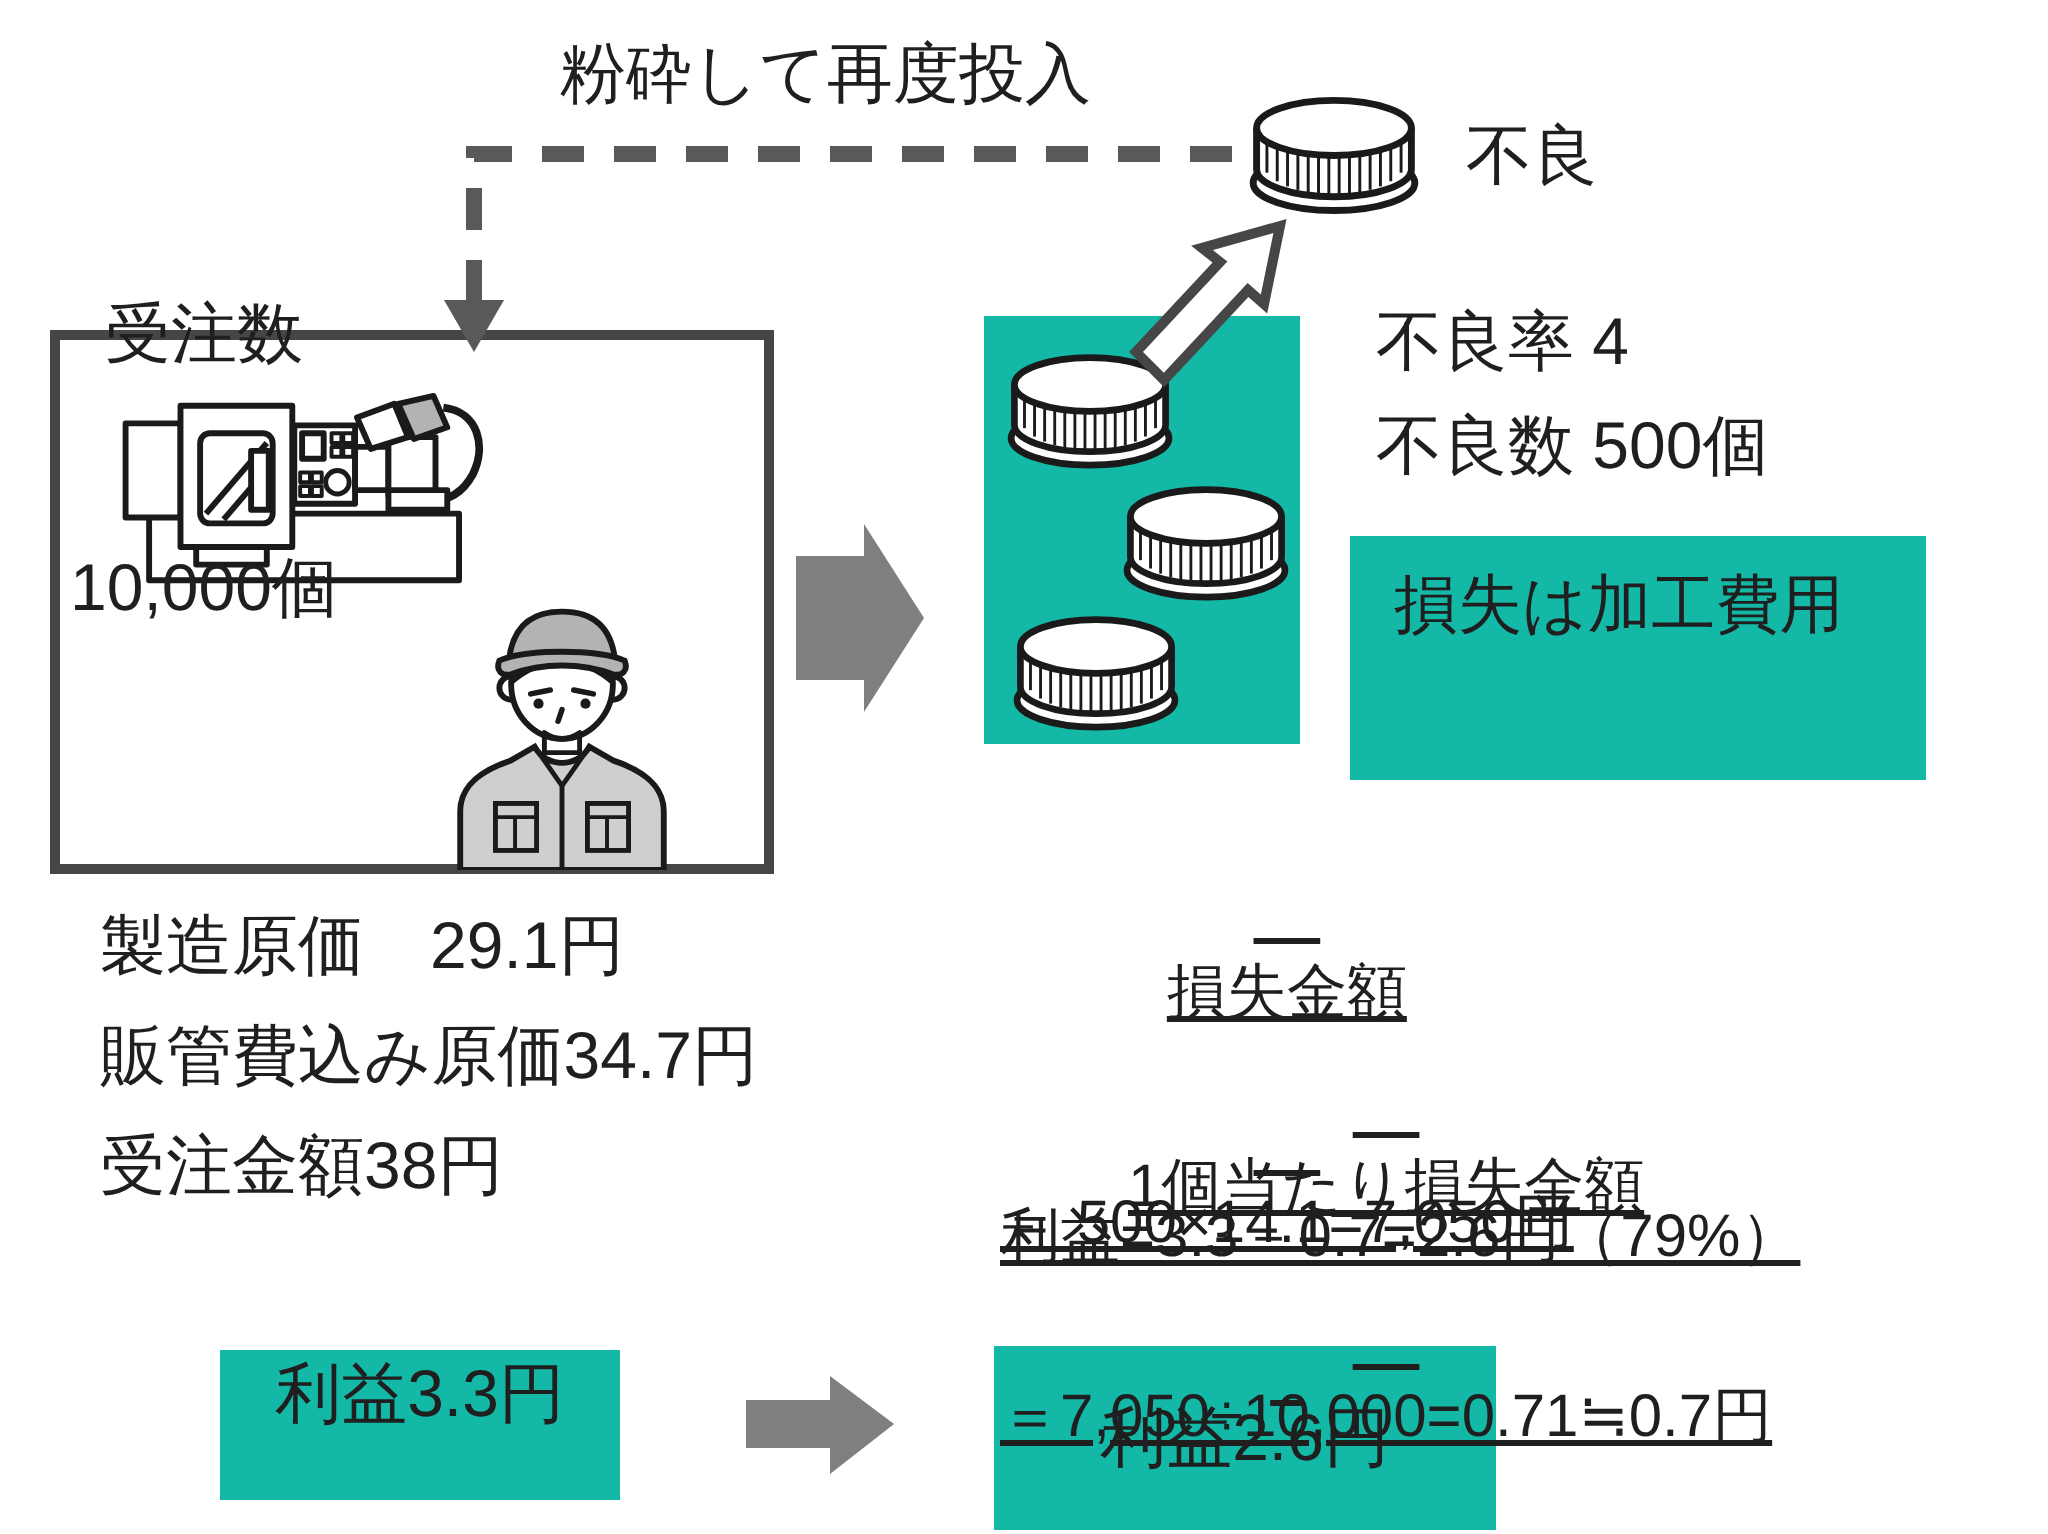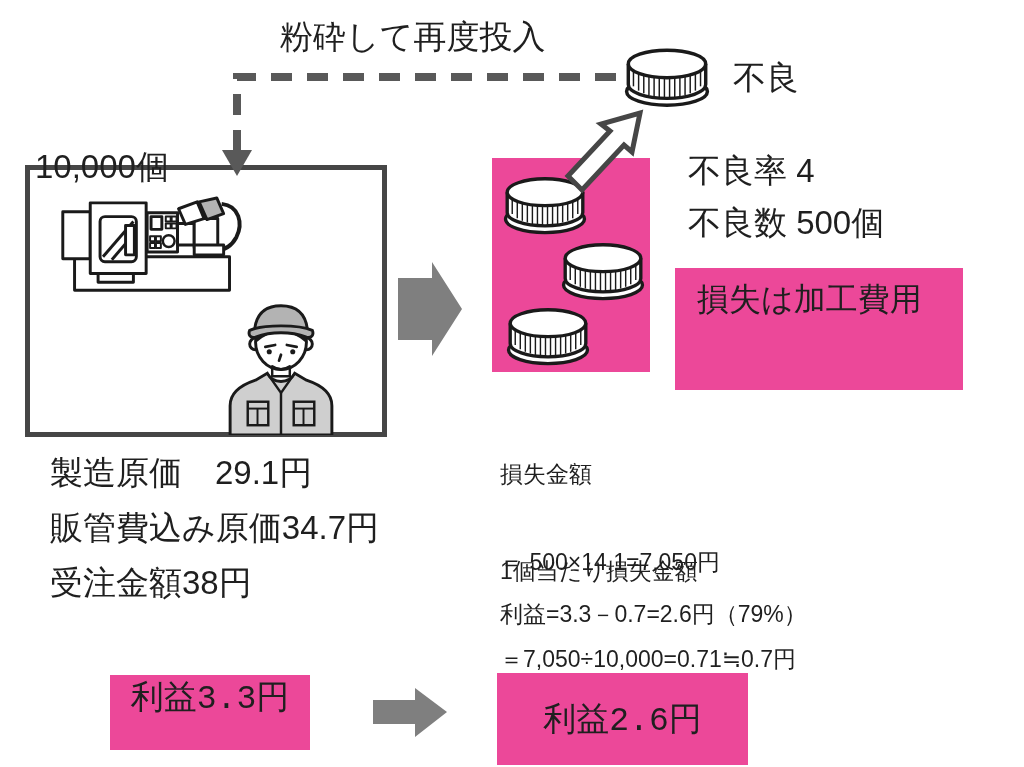--- a/index.html
+++ b/index.html
@@ -3,36 +3,36 @@
 <meta charset="utf-8">
 <style>
   html,body{margin:0;padding:0;background:#fff;}
   #canvas{
     position:relative;width:1024px;height:767px;background:#ffffff;overflow:hidden;
     font-family:"Liberation Sans","DejaVu Sans",sans-serif;color:#1f1f1f;
   }
   .abs{position:absolute;}
   .txt{white-space:pre;line-height:1.28;}
   .fs33{font-size:33px;}
-  .fs31{font-size:23px;}
-  .gray-panel{background:#ec4899;font-family:Liberation Mono, monospace;}
+  .fs31{font-size:30px;text-decoration:underline;}
+  .gray-panel{background:#14b8a6;}
   #process-box{
     left:25px;top:165px;width:352px;height:262px;
     border:5px solid #464646;background:#ffffff;z-index:1;
   }
   #caps-panel{left:492px;top:158px;width:158px;height:214px;z-index:1;}
   #loss-note{left:675px;top:268px;width:288px;height:122px;z-index:1;}
   #loss-note .inner{padding:12px 0 0 22px;font-size:32px;line-height:1.38;}
   #profit-before-box{left:110px;top:675px;width:200px;height:75px;z-index:1;
     display:flex;align-items:flex-start;justify-content:center;font-size:33px;}
   #profit-after-box{left:497px;top:673px;width:251px;height:92px;z-index:1;
     display:flex;align-items:center;justify-content:center;font-size:33px;}
   #overlay{left:0;top:0;width:1024px;height:767px;z-index:3;pointer-events:none;}
   .z2{z-index:2;}
-  .z4{z-index:4;}
+  .z4{z-index:4;text-align:center;}
 </style>
 </head>
 <body>
 
 <svg width="0" height="0" style="position:absolute">
   <defs>
     <g id="capshape" stroke="#1a1a1a" fill="#ffffff">
       <ellipse cx="50" cy="56" rx="47" ry="16" stroke-width="4"></ellipse>
       <path d="M5,24 L5,48 A45,16 0 0 0 95,48 L95,24" stroke-width="4"></path>
       <g stroke-width="1.7">
@@ -153,20 +153,21 @@
     <path d="M616,77 H237 V156" fill="none" stroke="#595959" stroke-width="8" stroke-dasharray="21 15"></path>
     <polygon points="222,150 252,150 237,176" fill="#595959"></polygon>
     <polygon points="398,278 432,278 432,262 462,309 432,356 432,340 398,340" fill="#7f7f7f"></polygon>
     <polygon points="568,176 610,131 601,124 640,113 632,152 624,145 582,190" fill="#ffffff" stroke="#464646" stroke-width="5" stroke-linejoin="miter"></polygon>
     <polygon points="373,700 415,700 415,688 447,712 415,737 415,724 373,724" fill="#7f7f7f"></polygon>
   </svg>
 
   <div class="abs txt fs33 z4" style="left:280px;top:16px">粉砕して再度投入</div>
 
   <div class="abs txt fs33 z4" style="left:35px;top:62px">
+    <div>受注数</div>
     <div>10,000個</div>
   </div>
 
   <div class="abs txt fs33 z4" style="left:733px;top:57px">不良</div>
 
   <div class="abs txt fs33 z4" style="left:688px;top:150px">不良率 4</div>
 
   <div class="abs txt fs33 z4" style="left:688px;top:202px">不良数 500個</div>
 
   <div class="abs txt fs31 z4" style="left:500px;top:401px">

